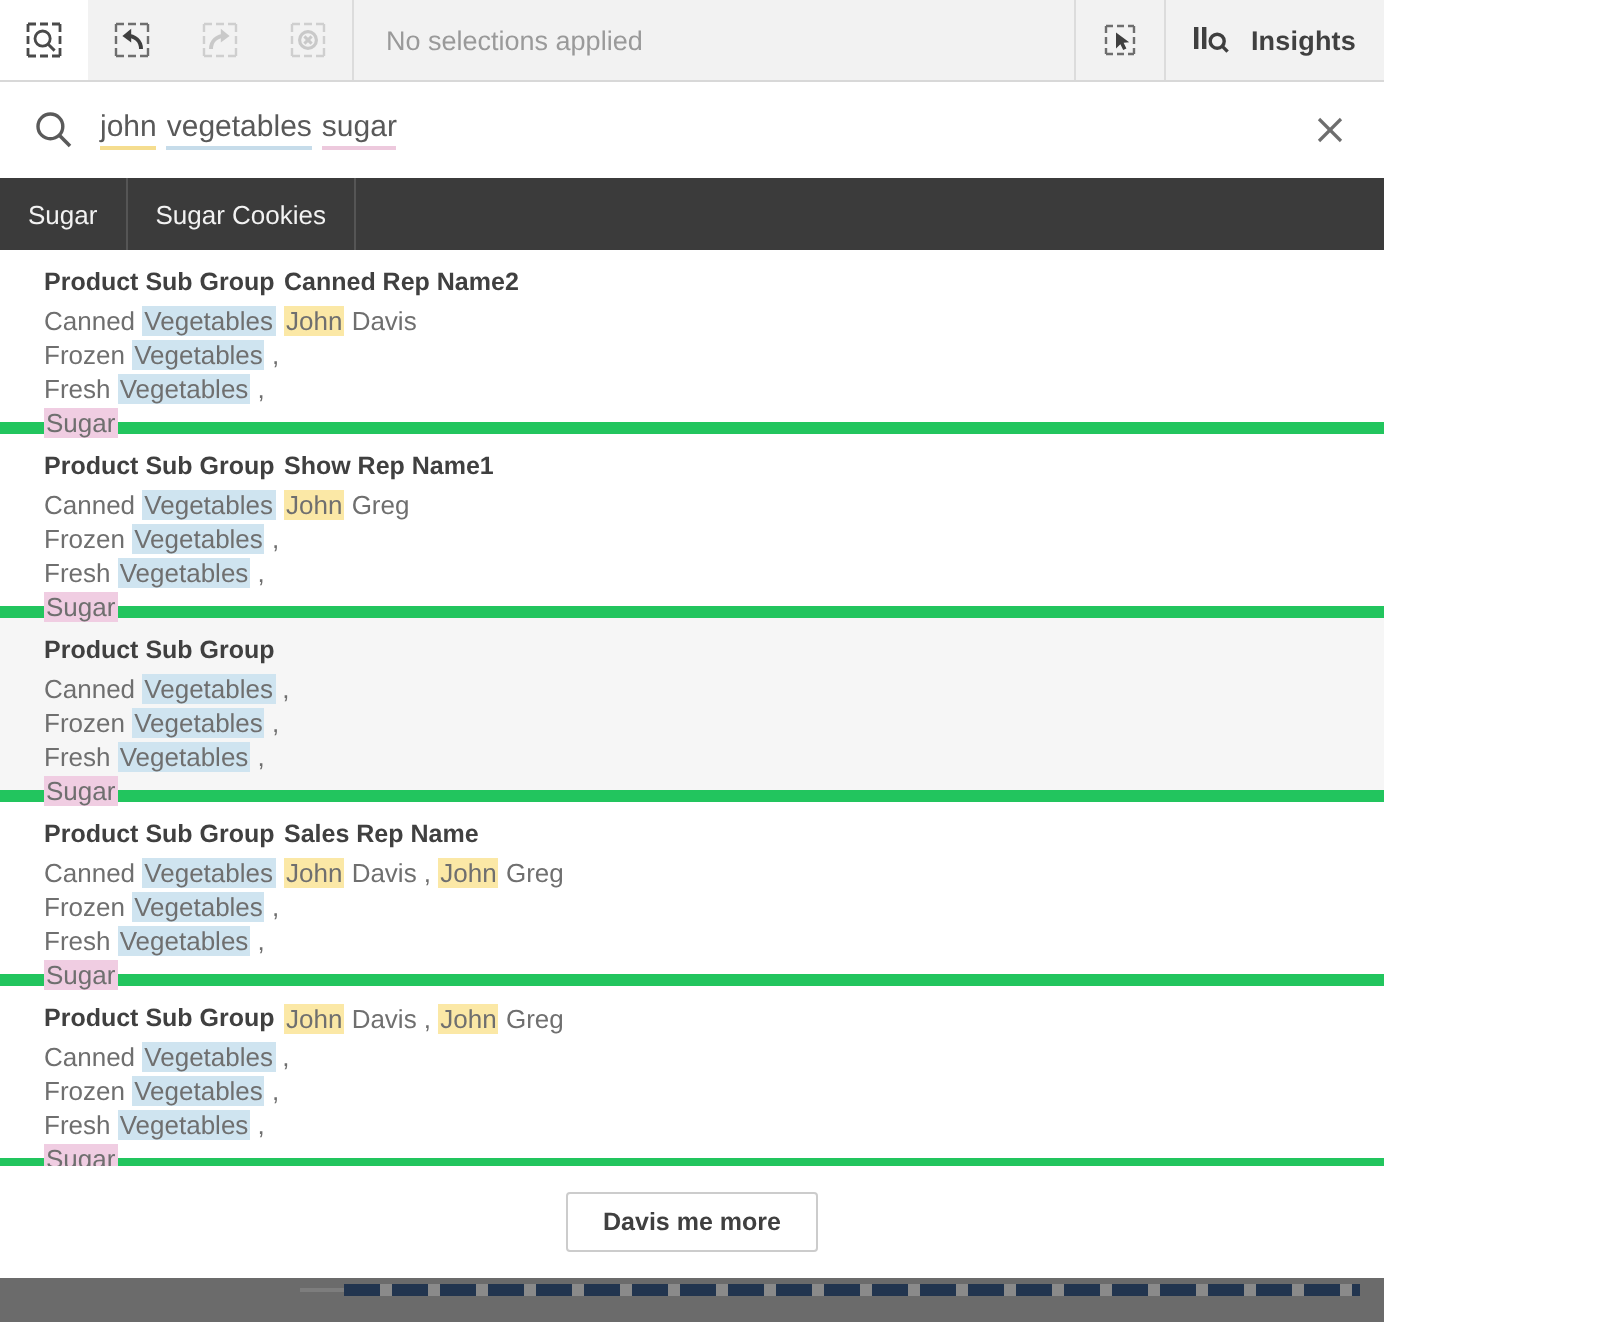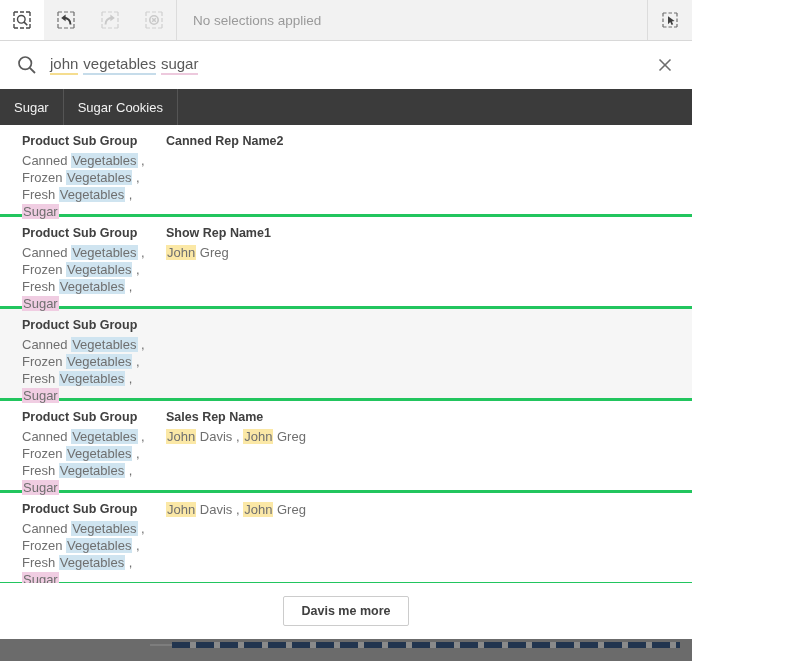--- a/index.html
+++ b/index.html
@@ -157,24 +157,23 @@
   .results {
     flex: 1;
     background: #ffffff;
     overflow: hidden;
     position: relative;
   }
   .result-row {
     height: 92px;
     box-sizing: border-box;
     display: flex;
-    border-bottom: 3px solid #22c55e;
+    border-bottom: 6px solid #22c55e;
     padding: 8px 0 0 0;
     background: #ffffff;
-    gap: 24px;
   }
   .result-row.alt {
     background: #f6f6f6;
   }
   .col {
     box-sizing: border-box;
   }
   .col-left {
     width: 142px;
     padding-left: 22px;
@@ -300,20 +299,29 @@
 
     <div class="sel-status">No selections applied</div>
 
     <div class="sel-right">
       <div class="sel-btn">
         <svg width="20" height="20" viewBox="0 0 20 20">
           <path d="M3 3h3.5M8.5 3H12M14 3h3M17 3v3.5M17 8.5V12M17 14v3M17 17h-3M12 17H8.5M6.5 17H3M3 17v-3M3 12V8.5M3 6.5V3" stroke="#6e6e6e" stroke-width="1.2" fill="none"></path>
           <path d="M8 6.2 8 14.2 10.2 12.1 11.6 15 13.2 14.2 11.8 11.4 14.6 11.1z" fill="#3f3f3f"></path>
         </svg>
       </div>
+      <div class="insights-btn">
+        <svg width="22" height="20" viewBox="0 0 22 20">
+          <rect x="2" y="3.5" width="2.2" height="11" fill="#3f3f3f"></rect>
+          <rect x="6" y="3.5" width="2.2" height="11" fill="#3f3f3f"></rect>
+          <circle cx="13.6" cy="10.6" r="3.5" stroke="#3f3f3f" stroke-width="1.7" fill="none"></circle>
+          <line x1="16.2" y1="13.2" x2="18.8" y2="15.8" stroke="#3f3f3f" stroke-width="1.7"></line>
+        </svg>
+        <span class="insights-label">Insights</span>
+      </div>
     </div>
   </div>
 
   <div class="searchrow">
     <div class="search-icon">
       <svg width="22" height="22" viewBox="0 0 22 22">
         <circle cx="9.2" cy="9.2" r="6.2" stroke="#5a5a5a" stroke-width="1.7" fill="none"></circle>
         <line x1="13.8" y1="13.8" x2="19" y2="19" stroke="#5a5a5a" stroke-width="1.8"></line>
       </svg>
     </div>
@@ -342,20 +350,23 @@
           <div class="field-title">Product Sub Group</div>
           <div class="field-values">
             <div class="vline"><span>Canned </span><mark class="hl-blue">Vegetables</mark><span> ,</span></div>
             <div class="vline"><span>Frozen </span><mark class="hl-blue">Vegetables</mark><span> ,</span></div>
             <div class="vline"><span>Fresh </span><mark class="hl-blue">Vegetables</mark><span> ,</span></div>
             <div class="vline"><mark class="hl-pink">Sugar</mark></div>
           </div>
         </div>
         <div class="col col-right">
           <div class="field-title">Canned Rep Name2</div>
+          <div class="field-values">
+            <div class="vline"><mark class="hl-yellow">John</mark><span> Davis</span></div>
+          </div>
         </div>
       </div>
       <div class="result-row">
         <div class="col col-left">
           <div class="field-title">Product Sub Group</div>
           <div class="field-values">
             <div class="vline"><span>Canned </span><mark class="hl-blue">Vegetables</mark><span> ,</span></div>
             <div class="vline"><span>Frozen </span><mark class="hl-blue">Vegetables</mark><span> ,</span></div>
             <div class="vline"><span>Fresh </span><mark class="hl-blue">Vegetables</mark><span> ,</span></div>
             <div class="vline"><mark class="hl-pink">Sugar</mark></div>

